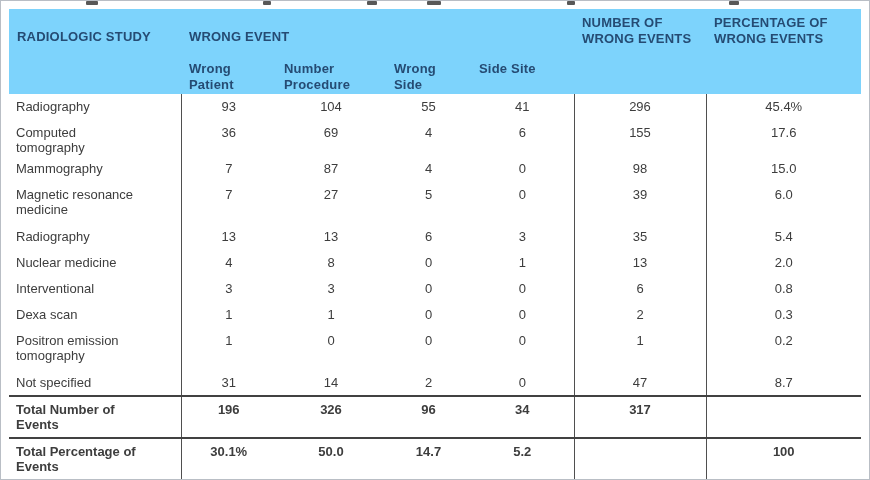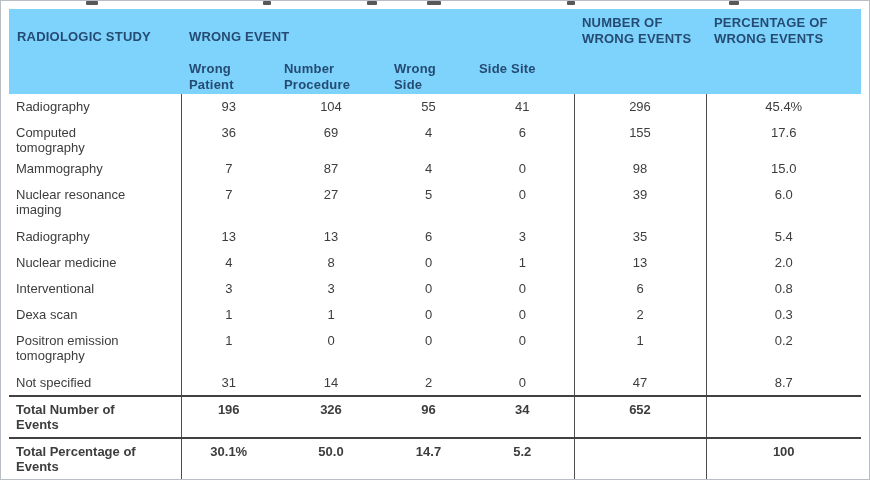--- a/index.html
+++ b/index.html
@@ -148,21 +148,21 @@
           </td>
         <td>7</td>
         <td>87</td>
         <td>4</td>
         <td class="b-r">0</td>
         <td class="b-r">98</td>
         <td>15.0</td>
       </tr>
       <tr class="h2">
         <td class="study b-r">
-            <span class="study-label">Nuclear resonance imaging</span>
+            <span class="study-label">Magnetic resonance medicine</span>
           </td>
         <td>7</td>
         <td>27</td>
         <td>5</td>
         <td class="b-r">0</td>
         <td class="b-r">39</td>
         <td>6.0</td>
       </tr>
       <tr class="h1">
         <td class="study b-r">
@@ -232,21 +232,21 @@
       </tr>
 
       <tr class="h2 total">
         <td class="study b-r">
             <span class="study-label">Total Number of Events</span>
           </td>
         <td>196</td>
         <td>326</td>
         <td>96</td>
         <td class="b-r">34</td>
-        <td class="b-r">652</td>
+        <td class="b-r">317</td>
         <td></td>
       </tr>
       <tr class="h2 total">
         <td class="study b-r">
             <span class="study-label">Total Percentage of Events</span>
           </td>
         <td>30.1%</td>
         <td>50.0</td>
         <td>14.7</td>
         <td class="b-r">5.2</td>

